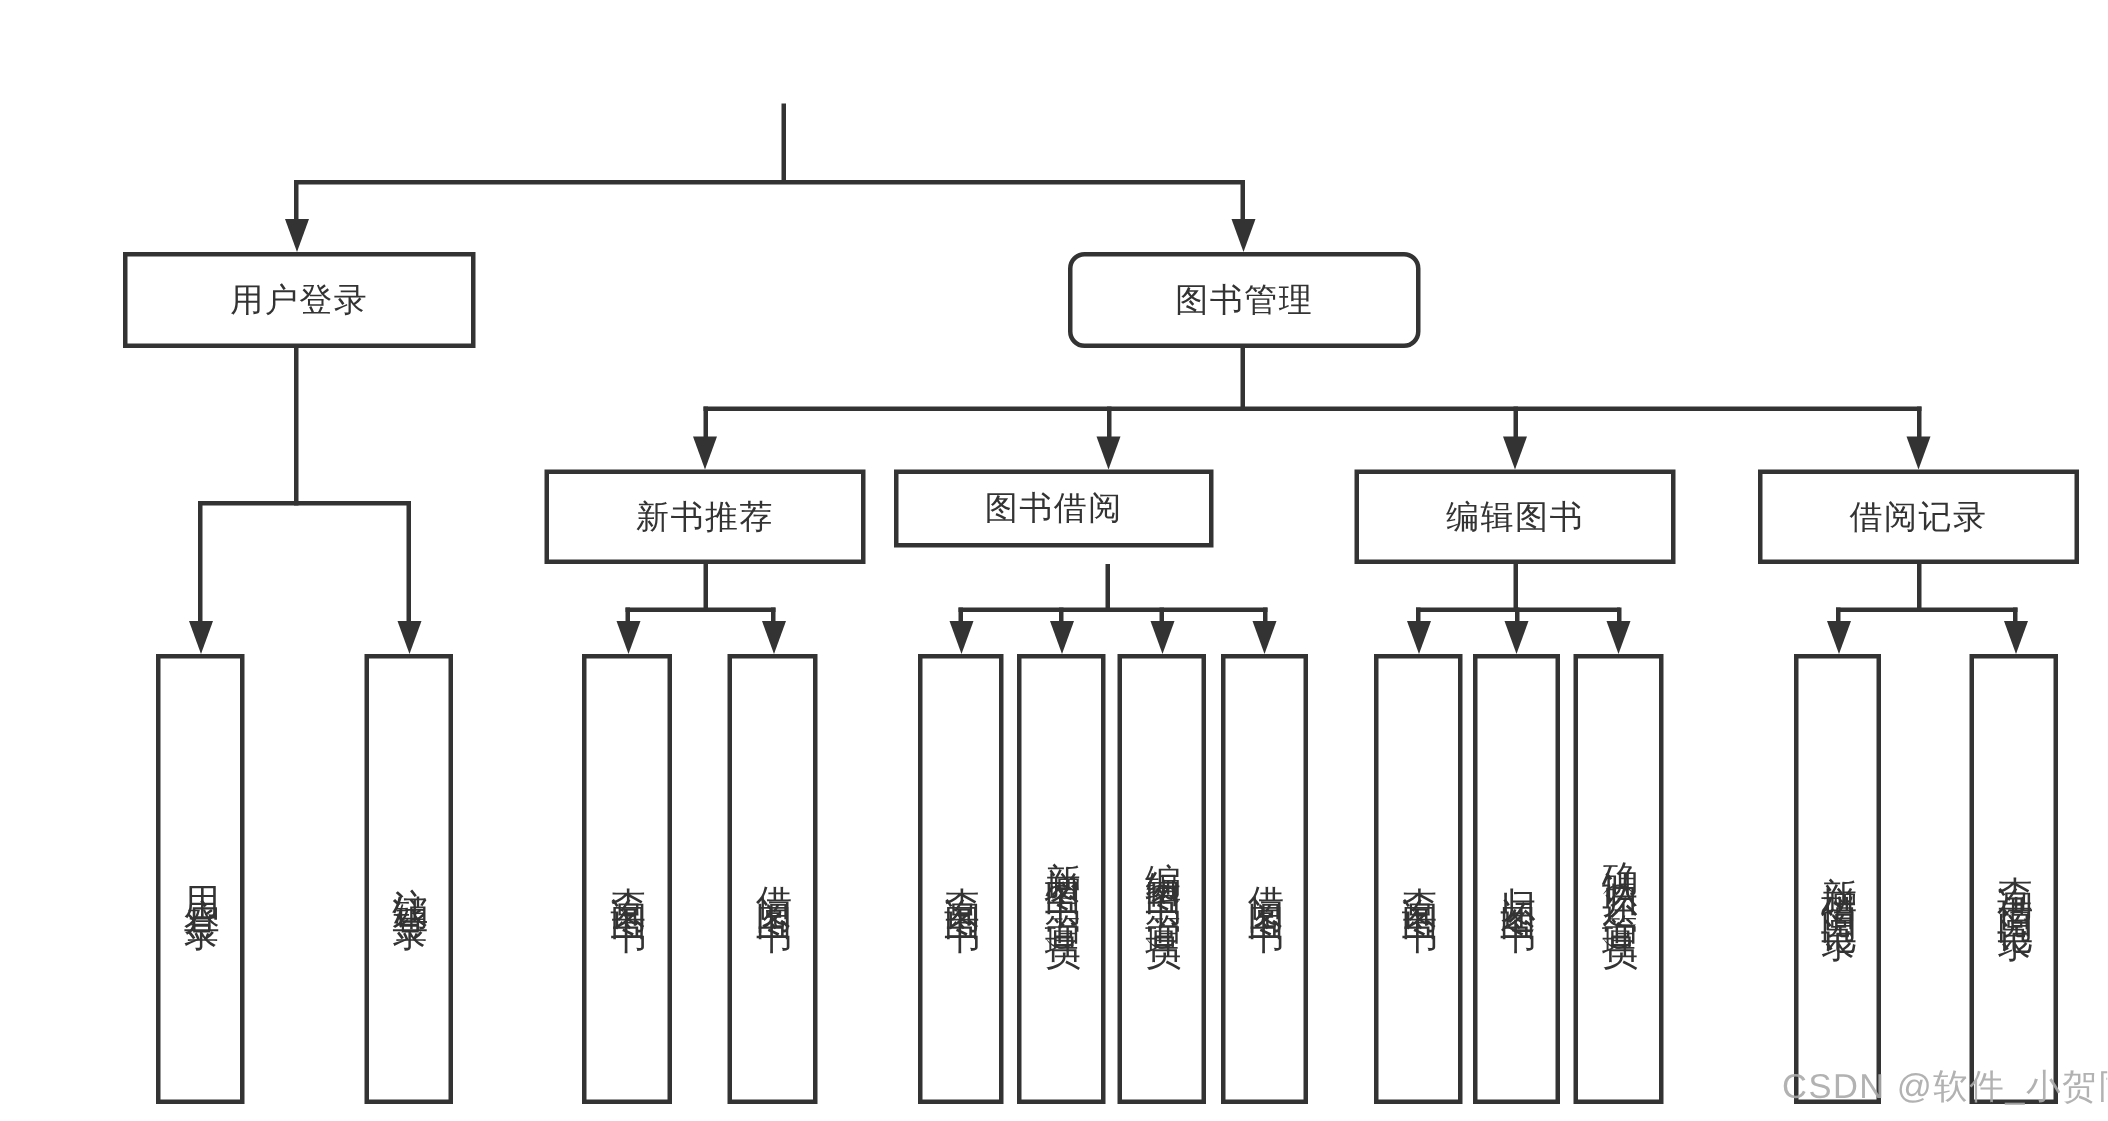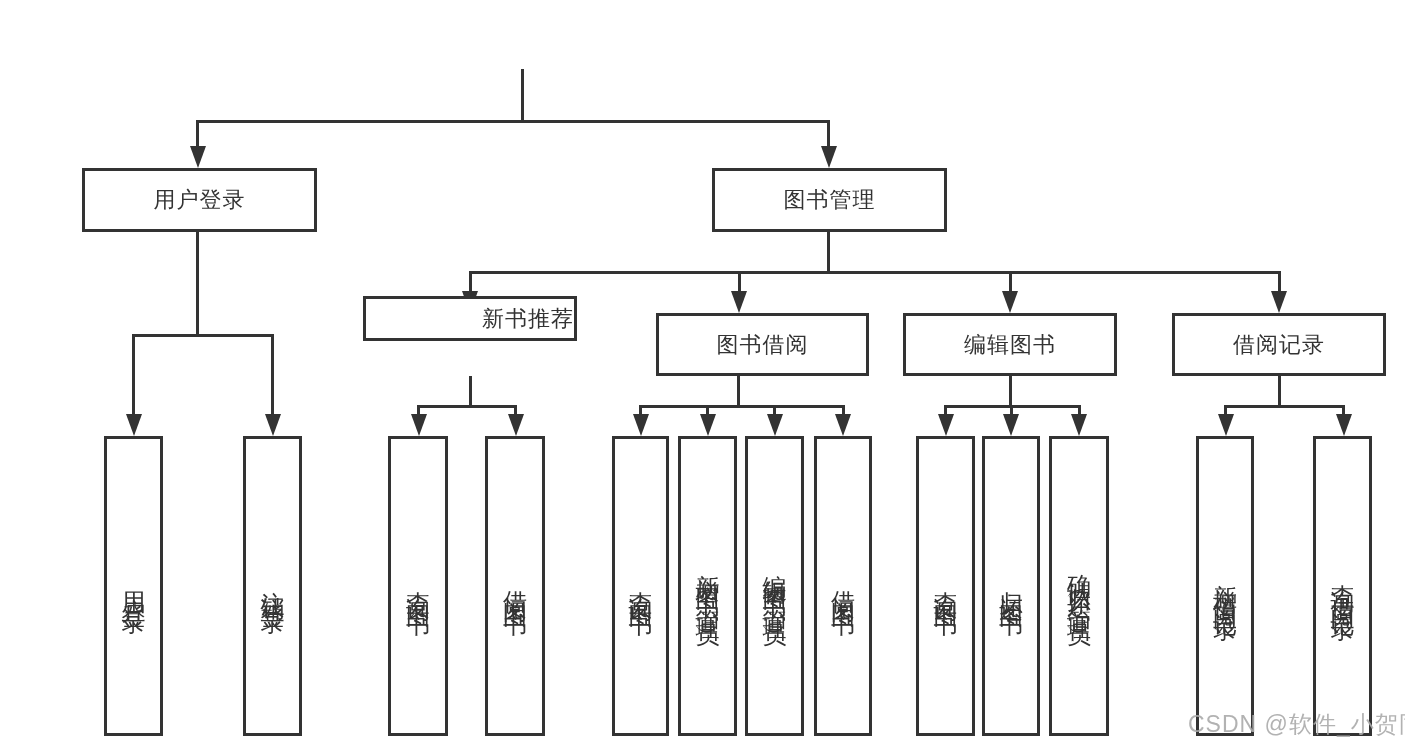--- a/index.html
+++ b/index.html
@@ -39,21 +39,21 @@
   <div class="vl" style="left:520.5px;top:69px;height:53px;"></div>
   <div class="hl" style="left:196px;top:120px;width:634px;"></div>
   <div class="vl" style="left:196px;top:120px;height:32px;"></div>
   <div class="ar" style="left:189.5px;top:146px;"></div>
   <div class="vl" style="left:827px;top:120px;height:32px;"></div>
   <div class="ar" style="left:820.5px;top:146px;"></div>
 
   <div class="node" style="left:82px;top:168px;width:235px;height:64px;">
     <span>用户登录</span>
   </div>
-  <div class="node" style="left:712px;top:168px;width:235px;height:64px;">
+  <div class="node" style="left:712px;top:168px;width:235px;height:64px;border-radius:11px;">
     <span>图书管理</span>
   </div>
 
   <div class="vl" style="left:196px;top:232px;height:105px;"></div>
   <div class="hl" style="left:132px;top:334px;width:142px;"></div>
   <div class="vl" style="left:132px;top:334px;height:86px;"></div>
   <div class="ar" style="left:125.5px;top:414px;"></div>
   <div class="vl" style="left:271px;top:334px;height:86px;"></div>
   <div class="ar" style="left:264.5px;top:414px;"></div>
 
@@ -61,24 +61,24 @@
   <div class="hl" style="left:468.5px;top:271px;width:812px;"></div>
   <div class="vl" style="left:468.5px;top:271px;height:26px;"></div>
   <div class="ar" style="left:462px;top:291px;"></div>
   <div class="vl" style="left:737.5px;top:271px;height:26px;"></div>
   <div class="ar" style="left:731px;top:291px;"></div>
   <div class="vl" style="left:1008.5px;top:271px;height:26px;"></div>
   <div class="ar" style="left:1002px;top:291px;"></div>
   <div class="vl" style="left:1277.5px;top:271px;height:26px;"></div>
   <div class="ar" style="left:1271px;top:291px;"></div>
 
-  <div class="node" style="left:363px;top:296px;width:214px;height:45px;justify-content:flex-end;">
+  <div class="node" style="left:363px;top:313px;width:214px;height:63px;">
     <span>新书推荐</span>
   </div>
-  <div class="node" style="left:656px;top:313px;width:213px;height:63px;">
+  <div class="node" style="left:596px;top:313px;width:213px;height:52px;">
     <span>图书借阅</span>
   </div>
   <div class="node" style="left:903px;top:313px;width:214px;height:63px;">
     <span>编辑图书</span>
   </div>
   <div class="node" style="left:1172px;top:313px;width:214px;height:63px;text-align:center;">
     <span>借阅记录</span>
   </div>
 
   <div class="vl" style="left:468.5px;top:376px;height:31px;"></div>

